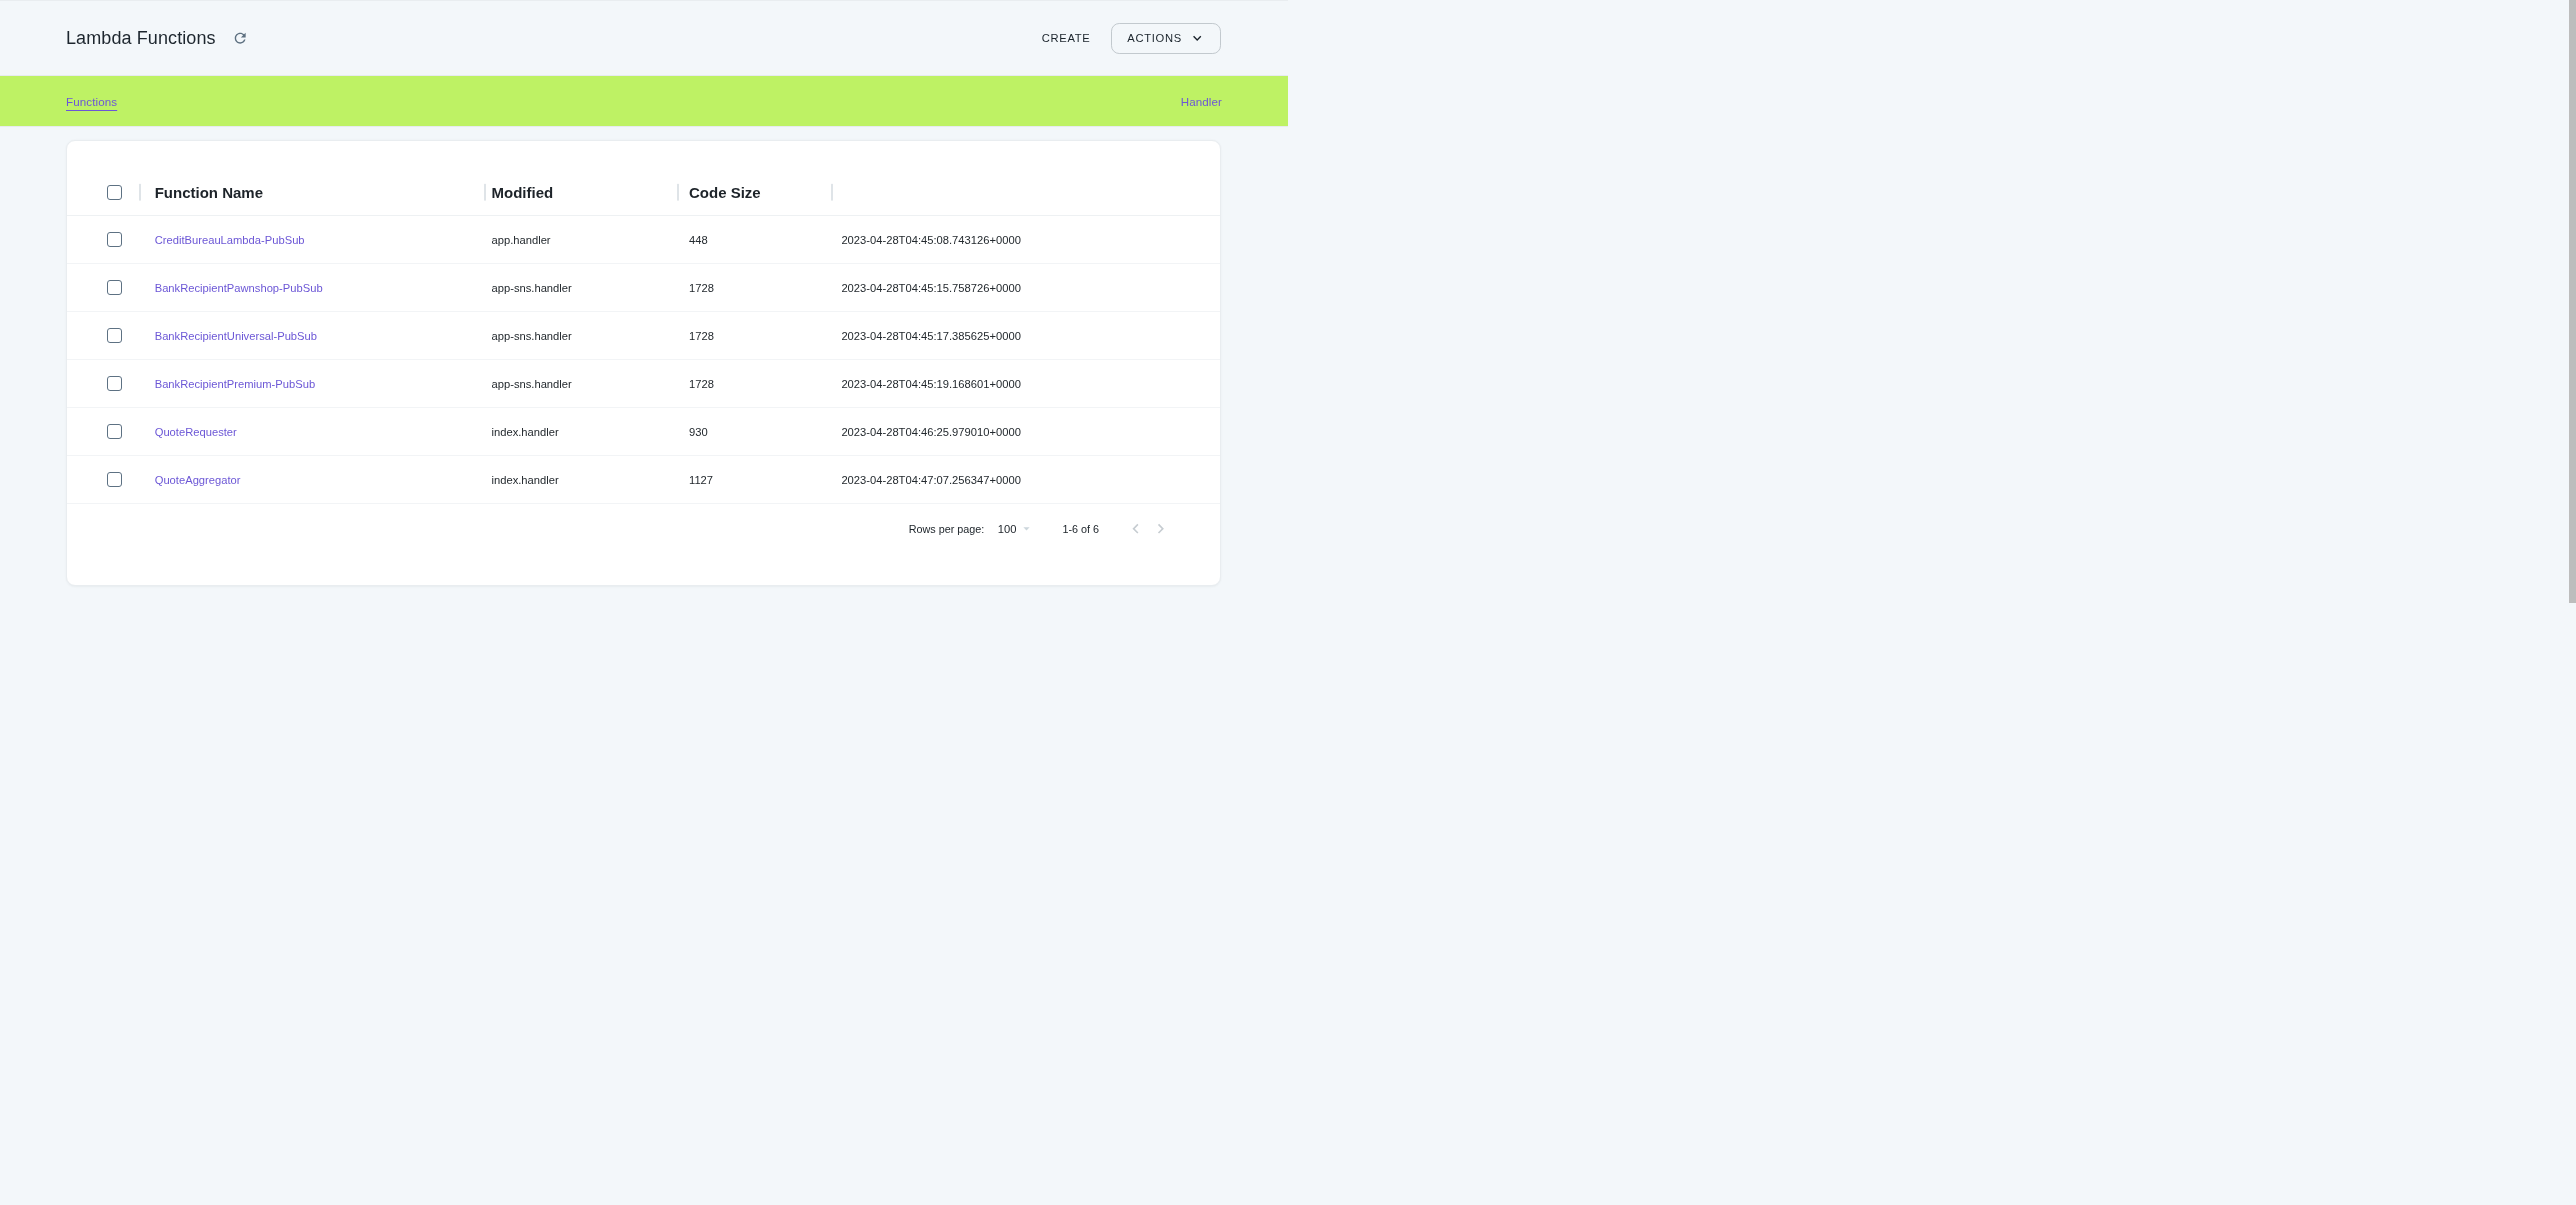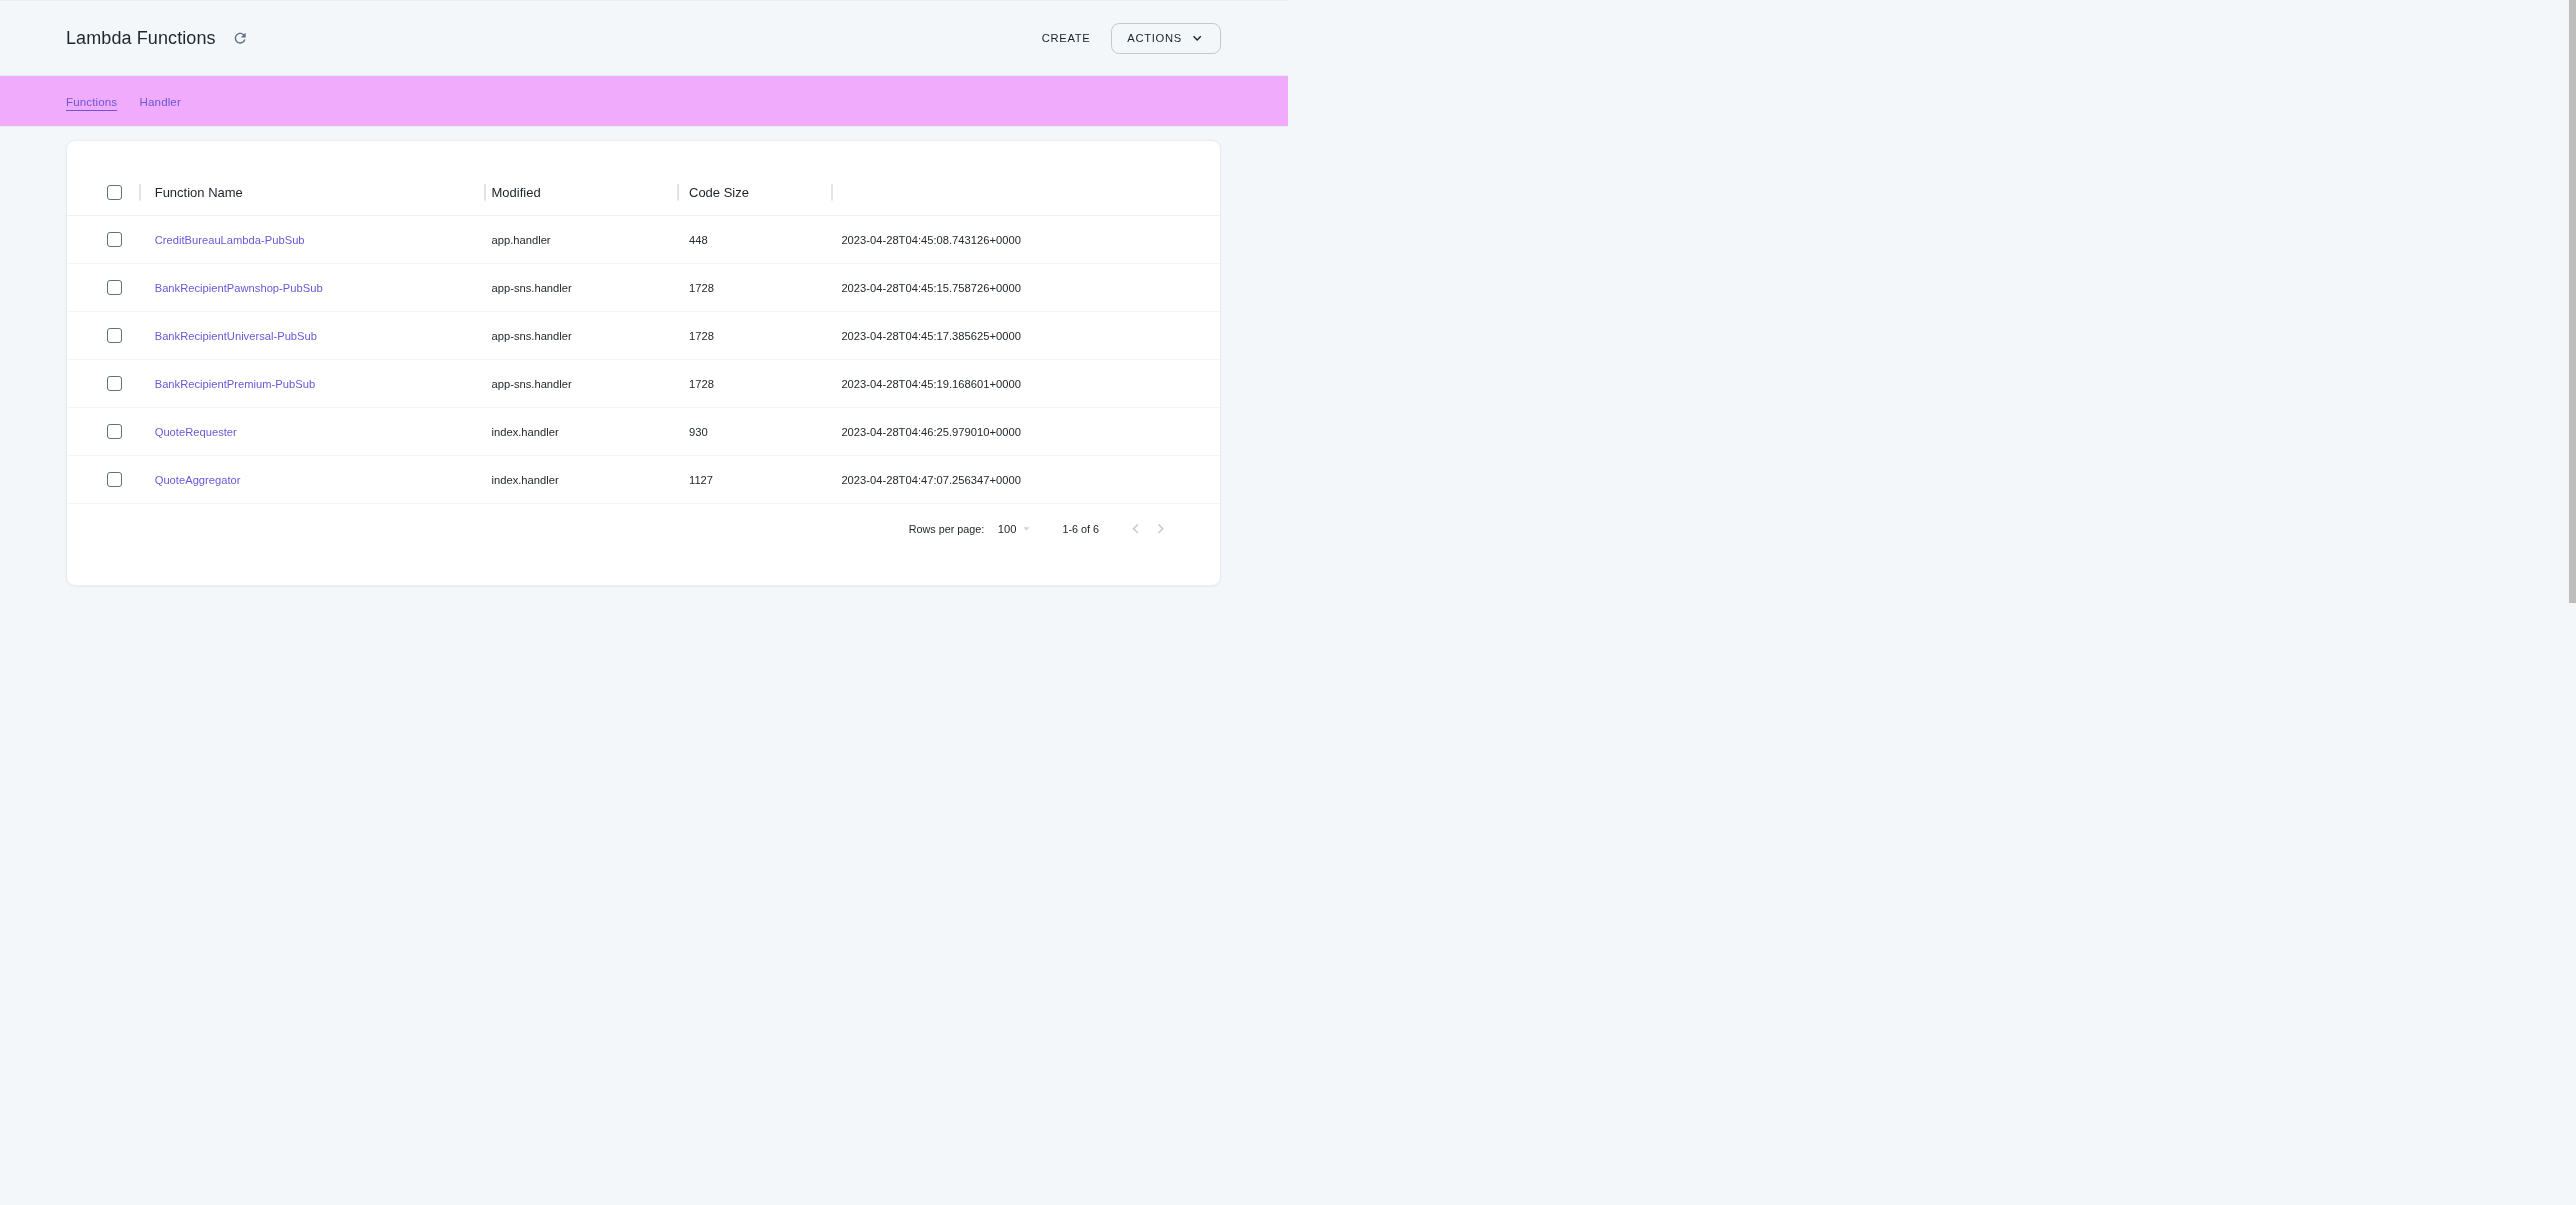--- a/index.html
+++ b/index.html
@@ -40,21 +40,22 @@
     font-family: "Liberation Sans", sans-serif;
     font-size: 11.2px; font-weight: 500; letter-spacing: 0.7px;
     color: #1a232b; text-transform: uppercase;
   }
   
   .tab-bar {
     height: 51px;
     display: flex; align-items: center; gap: 22.4px;
     padding: 0 66px;
     border-bottom: 0.7px solid #e7ebef;
-    background: #f0abfc;
+    background: #bef264;
+    justify-content: space-between;
   }
   .tab {
     background: none; border: none; cursor: pointer;
     font-family: "Liberation Sans", sans-serif;
     font-size: 11.6px; color: #6c57d6; letter-spacing: 0.1px;
   }
   .tab.active { text-decoration: underline; text-underline-offset: 3.7px; text-decoration-thickness: 1.1px; }
   
   .main { padding: 13.4px 67px 0 66px; }
   .card {
@@ -66,21 +67,21 @@
     overflow: hidden;
   }
   .grid-row {
     display: grid;
     grid-template-columns: 72px 345px 193px 154px 366px auto;
     align-items: center;
   }
   .thead {
     margin-top: 28px; height: 47px;
     border-bottom: 0.7px solid #eef1f3;
-    font-weight: 400; font-size: 13px; color: #1d2329;
+    font-weight: 700; font-size: 15px; color: #1d2329;
   }
   .th { position: relative; height: 100%; display: flex; align-items: center; }
   .col-sep {
     position: absolute; left: 0; top: 50%; transform: translateY(-50%);
     width: 1.5px; height: 16.4px; background: #dfe4e8; border-radius: 0.7px;
   }
   .cell-name { padding-left: 15.7px; }
   .cell-handler { padding-left: 7.5px; }
   .cell-size { padding-left: 12px; }
   .cell-modified { padding-left: 10.4px; }

